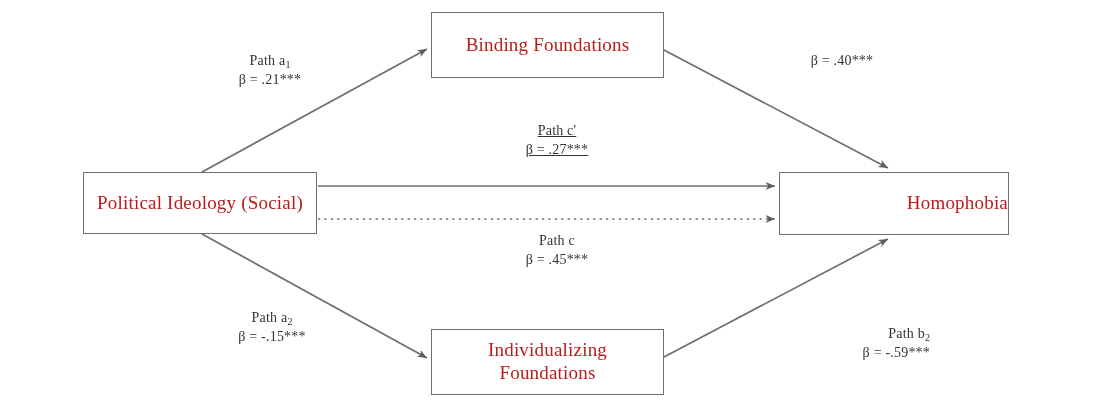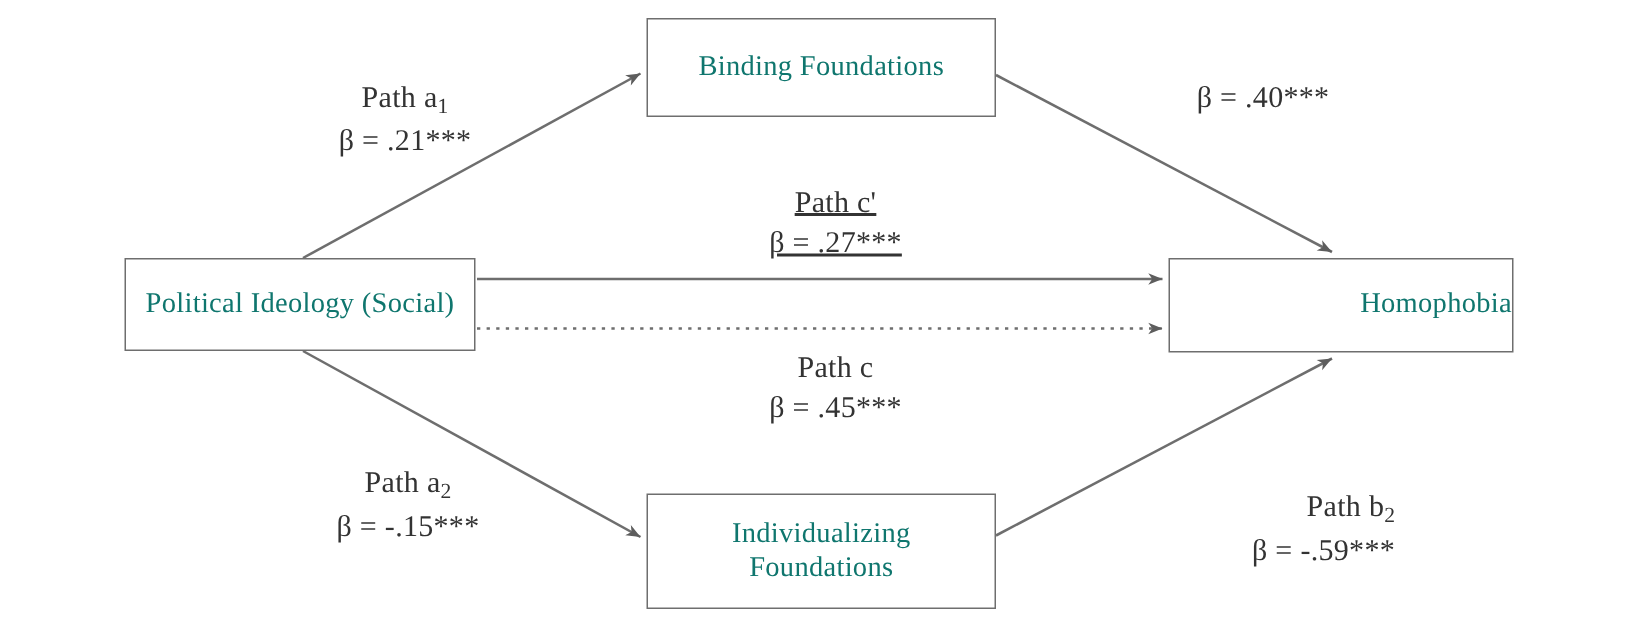--- a/index.html
+++ b/index.html
@@ -31,52 +31,52 @@
     position: absolute;
     box-sizing: border-box;
     border: 1.6px solid #6e6e6e;
     background: #ffffff;
     display: flex;
     align-items: center;
     justify-content: center;
     text-align: center;
     font-size: 19px;
     line-height: 1.2;
-    color: #0f766e;
+    color: #b91c1c;
     letter-spacing: 0.2px;
   }
   #node-ideology {
     left: 83px;
     top: 172px;
     width: 234px;
     height: 62px;
   }
   #node-binding {
     left: 431px;
     top: 12px;
     width: 233px;
     height: 66px;
   }
   #node-individualizing {
     left: 431px;
     top: 329px;
     width: 233px;
-    height: 77px;
+    height: 66px;
   }
   #node-homophobia {
     left: 779px;
     top: 172px;
     width: 230px;
     height: 63px;
     justify-content: flex-end;
   }
   .edge-label {
     position: absolute;
     text-align: center;
-    font-size: 20px;
+    font-size: 14px;
     line-height: 1.34;
     color: #333333;
     white-space: nowrap;
     letter-spacing: 0.2px;
   }
   .edge-label .lbl-name { display: block; }
   .edge-label .lbl-coef { display: block; }
   sub {
     font-size: 0.72em;
     vertical-align: -0.28em;

